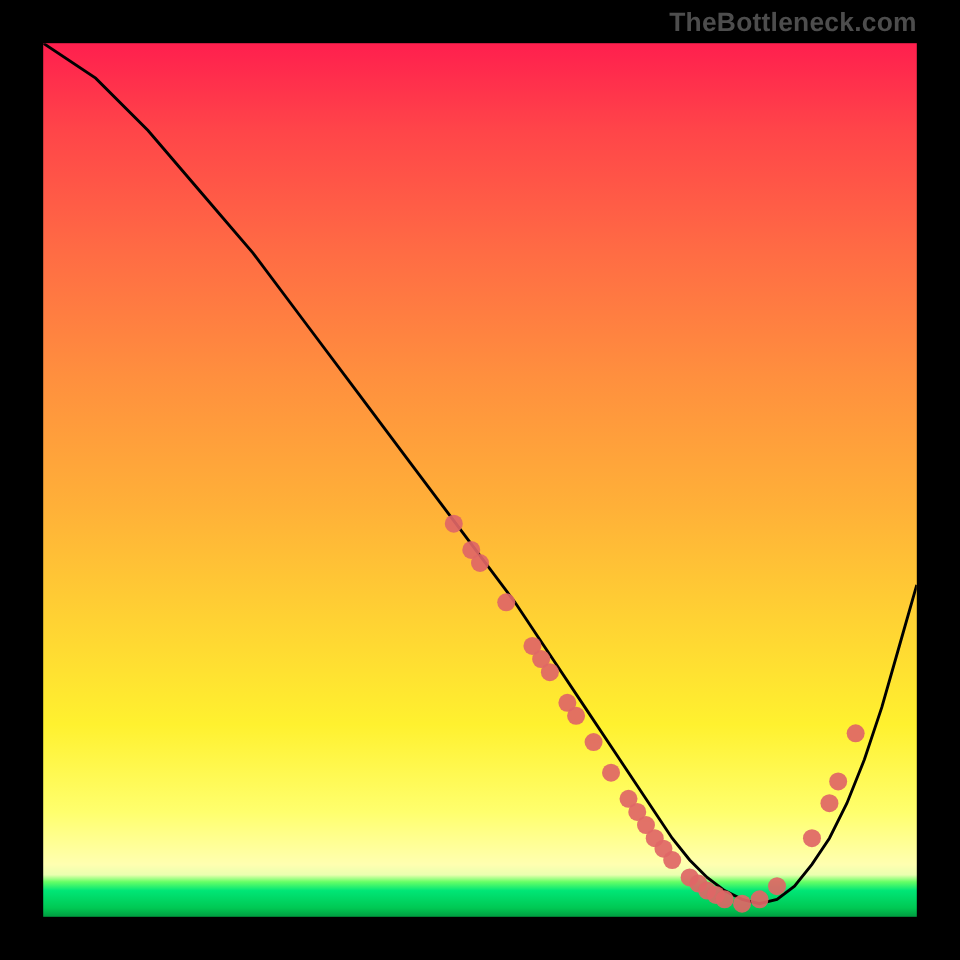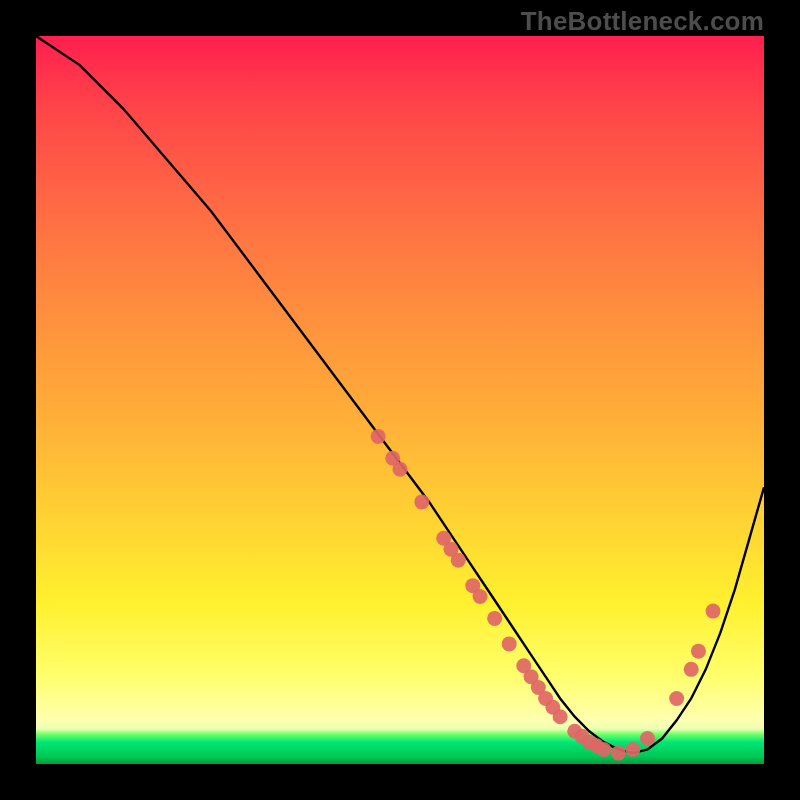--- a/index.html
+++ b/index.html
@@ -47,21 +47,21 @@
     left: 0;
     top: 0;
     width: 728px;
     height: 728px;
   }
   .watermark {
     position: absolute;
     top: 6px;
     right: 36px;
     color: #4d4d4d;
-    font-size: 26px;
+    font-size: 22px;
     font-weight: 600;
     letter-spacing: 0.2px;
     user-select: none;
   }
 </style>
 </head>
 <body>
 
 <div class="stage">
 

